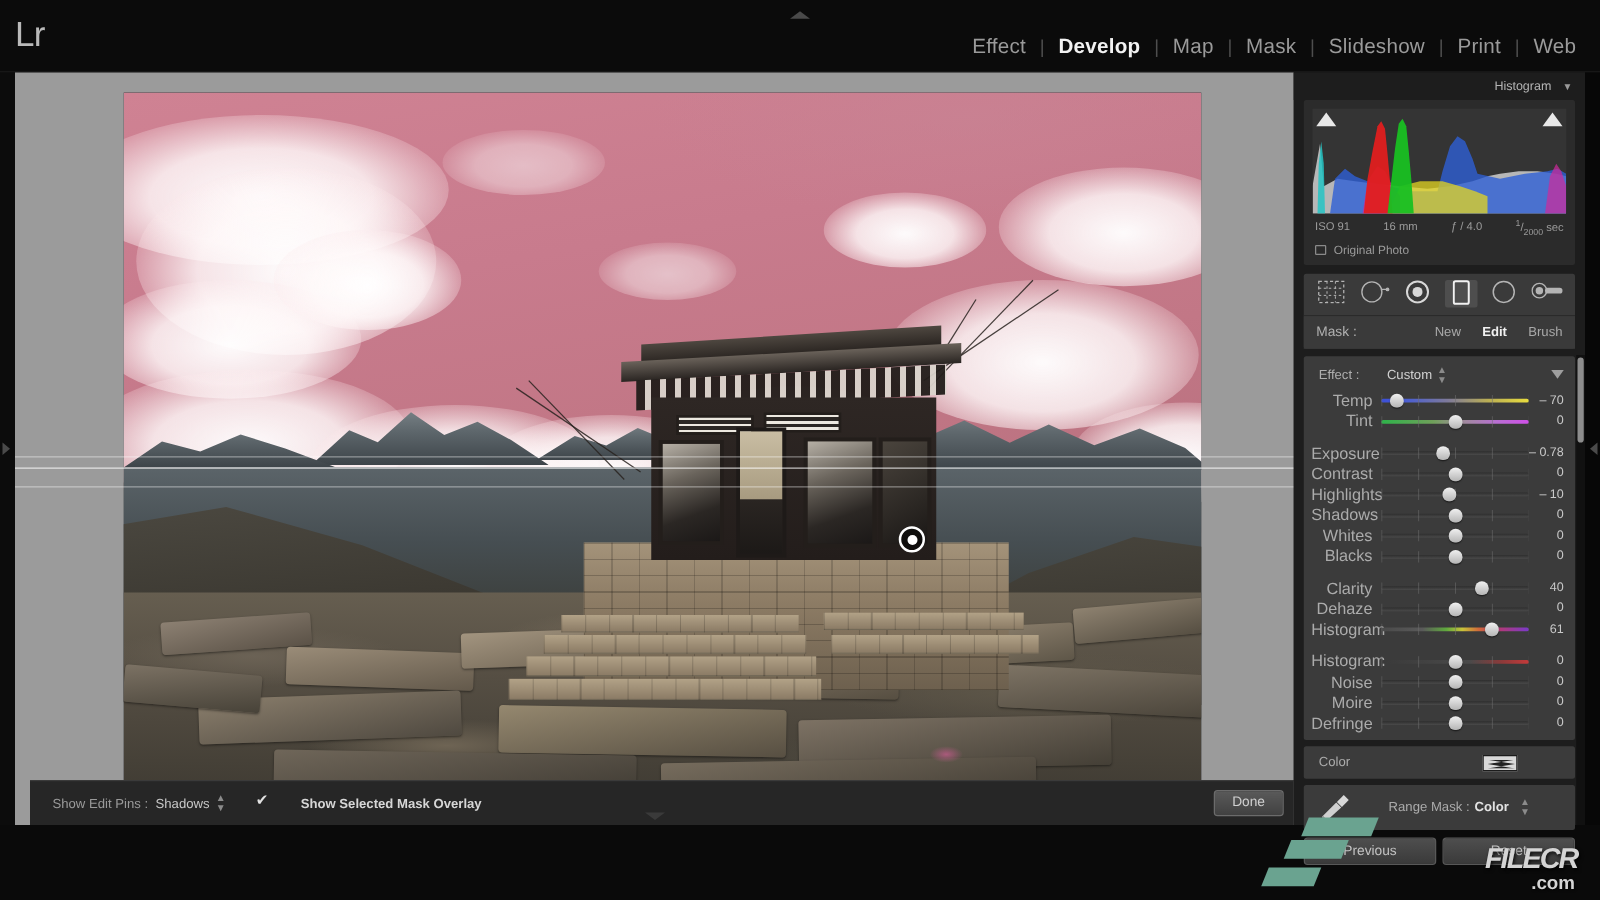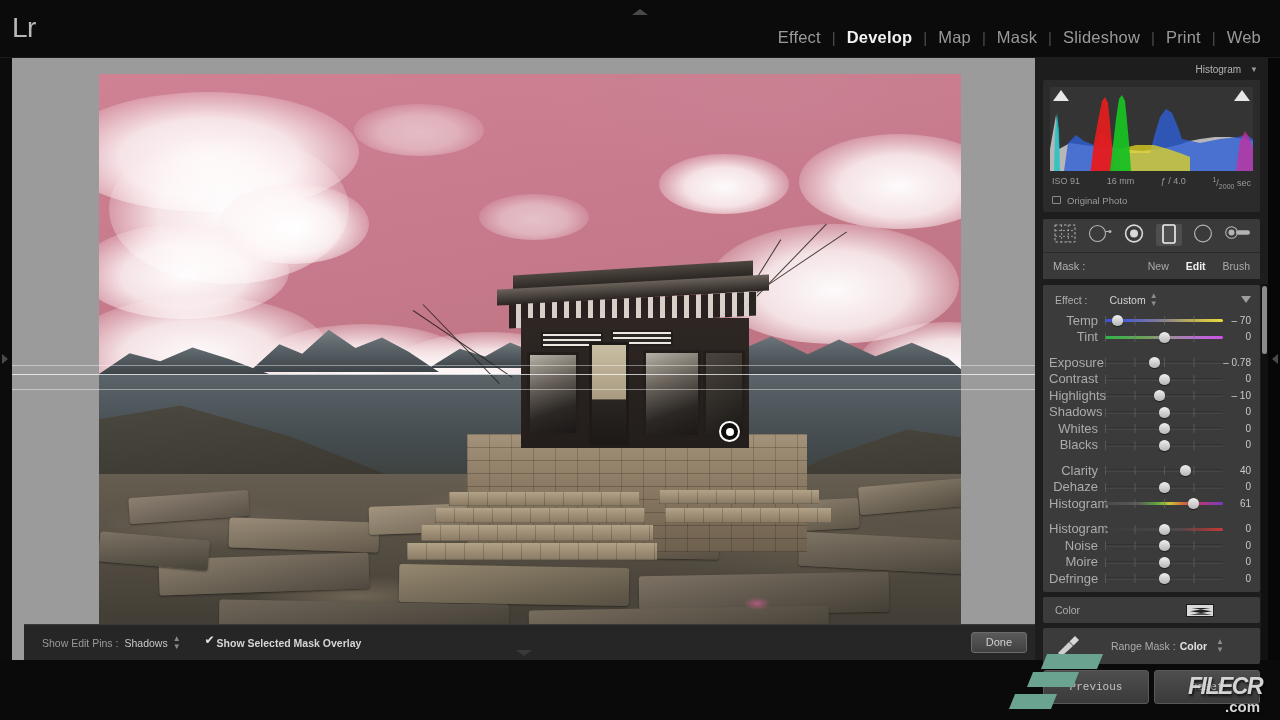--- a/index.html
+++ b/index.html
@@ -260,21 +260,21 @@
     border-top: 1px solid #3a3a3a;
     display: flex; align-items: center;
   }
   .tb-label { font-size: 10.5px; color: #9a9a9a; margin-left: 18px; }
   .tb-value { font-size: 10.5px; color: #c8c8c8; margin-left: 6px; cursor: pointer; }
   .stepper {
     display: inline-block; margin-left: 5px; color: #8b8b8b;
     font-size: 8px; line-height: 8px; cursor: pointer;
   }
   .tb-check {
-    display: flex; align-items: center; gap: 1px;
+    display: flex; align-items: center; gap: 25px;
     margin-left: 24px; cursor: pointer; justify-content: flex-end;
   }
   .checkmark {
     width: 11px; height: 11px; position: relative;
   }
   .checkmark::after {
     content: "✔"; position: absolute; left: 0; top: -4px;
     font-size: 12px; color: #e2e2e2;
   }
   .tb-check-label { font-size: 10.5px; color: #d6d6d6; font-weight: 700; }
@@ -445,27 +445,26 @@
     display: flex; align-items: center; gap: 4px;
   }
   .range-label { font-size: 10.5px; color: #ababab; }
   .range-val { font-size: 10.5px; color: #e2e2e2; font-weight: 700; cursor: pointer; }
 
   
   .btn-row {
     margin: 6px 8px 0; display: flex; gap: 5px;
   }
   .pbtn {
-    flex: 1; height: 34px; border-radius: 3px;
+    flex: 1; height: 22px; border-radius: 3px;
     background: linear-gradient(180deg,#4e4e4e,#3a3a3a);
     border: 1px solid #585858;
     color: #c2c2c2; font-size: 11px;
     display: flex; align-items: center; justify-content: center;
     cursor: pointer;
-    font-family: Liberation Mono, monospace;
   }
 
   
   .pscroll {
     position: absolute; right: 0; top: 226px;
     width: 7px; height: 376px;
     background: #111;
   }
   .pscroll .thumb {
     position: absolute; left: 1px; top: 2px;

